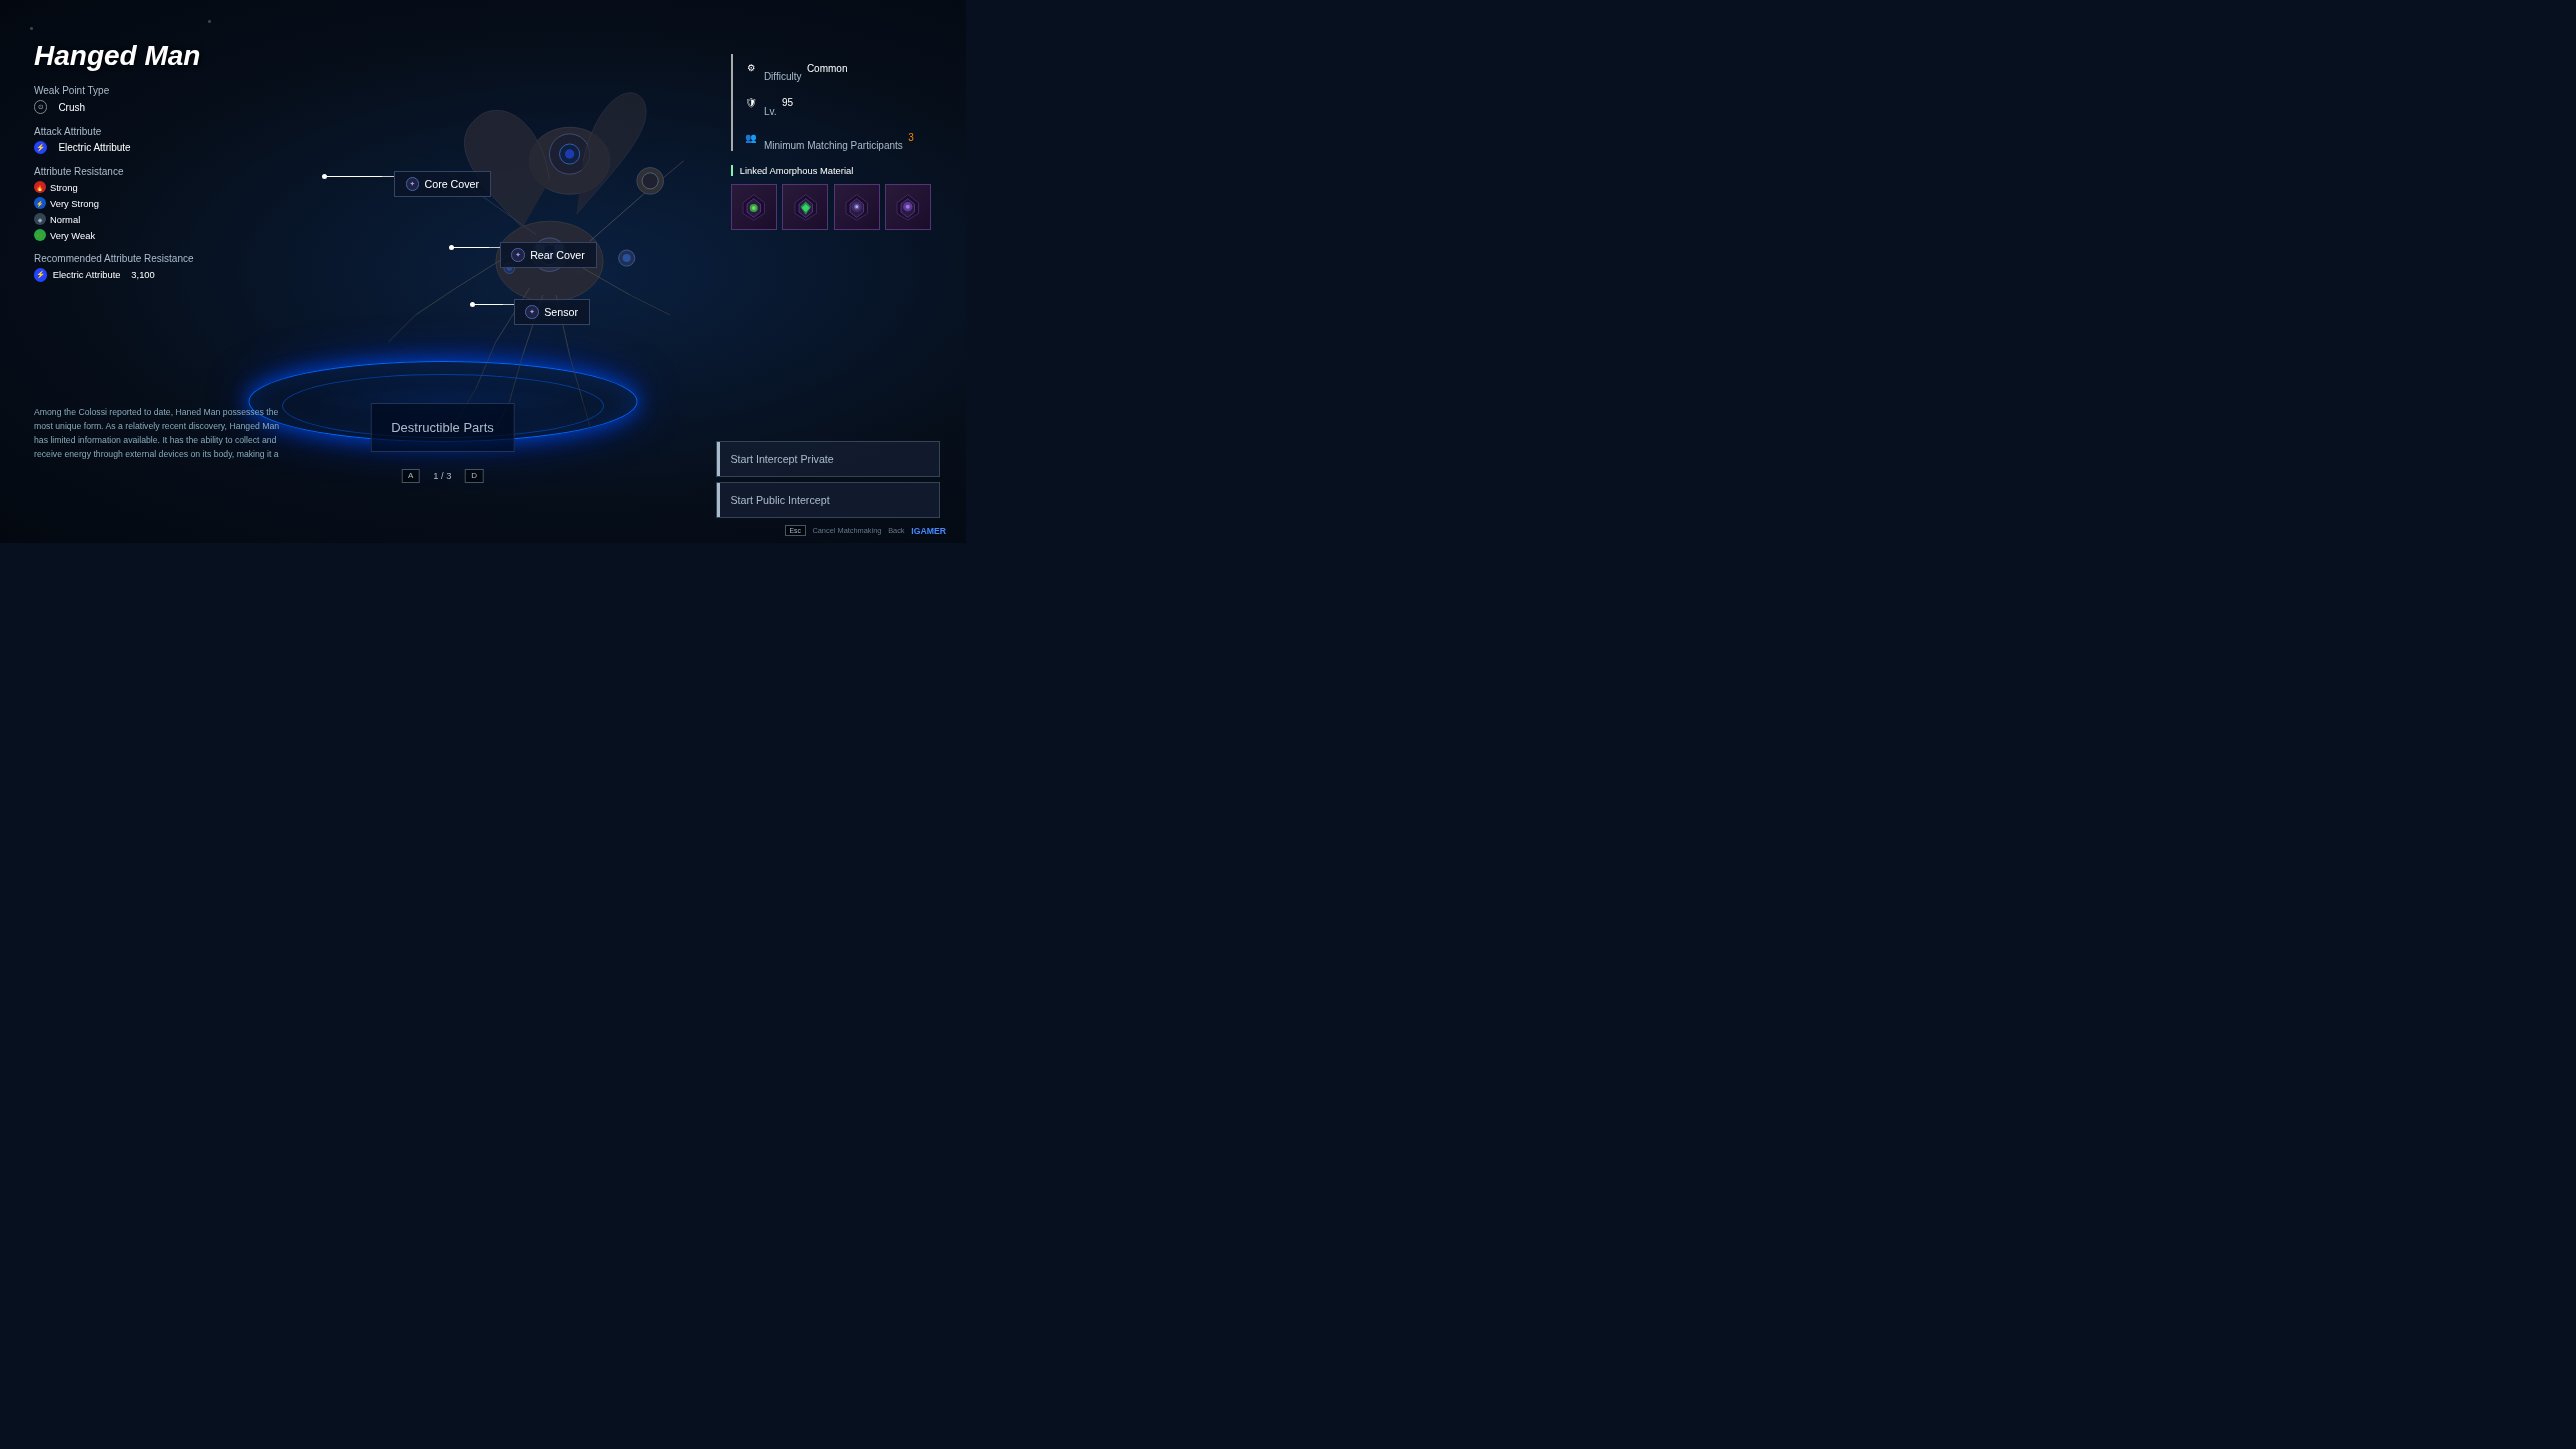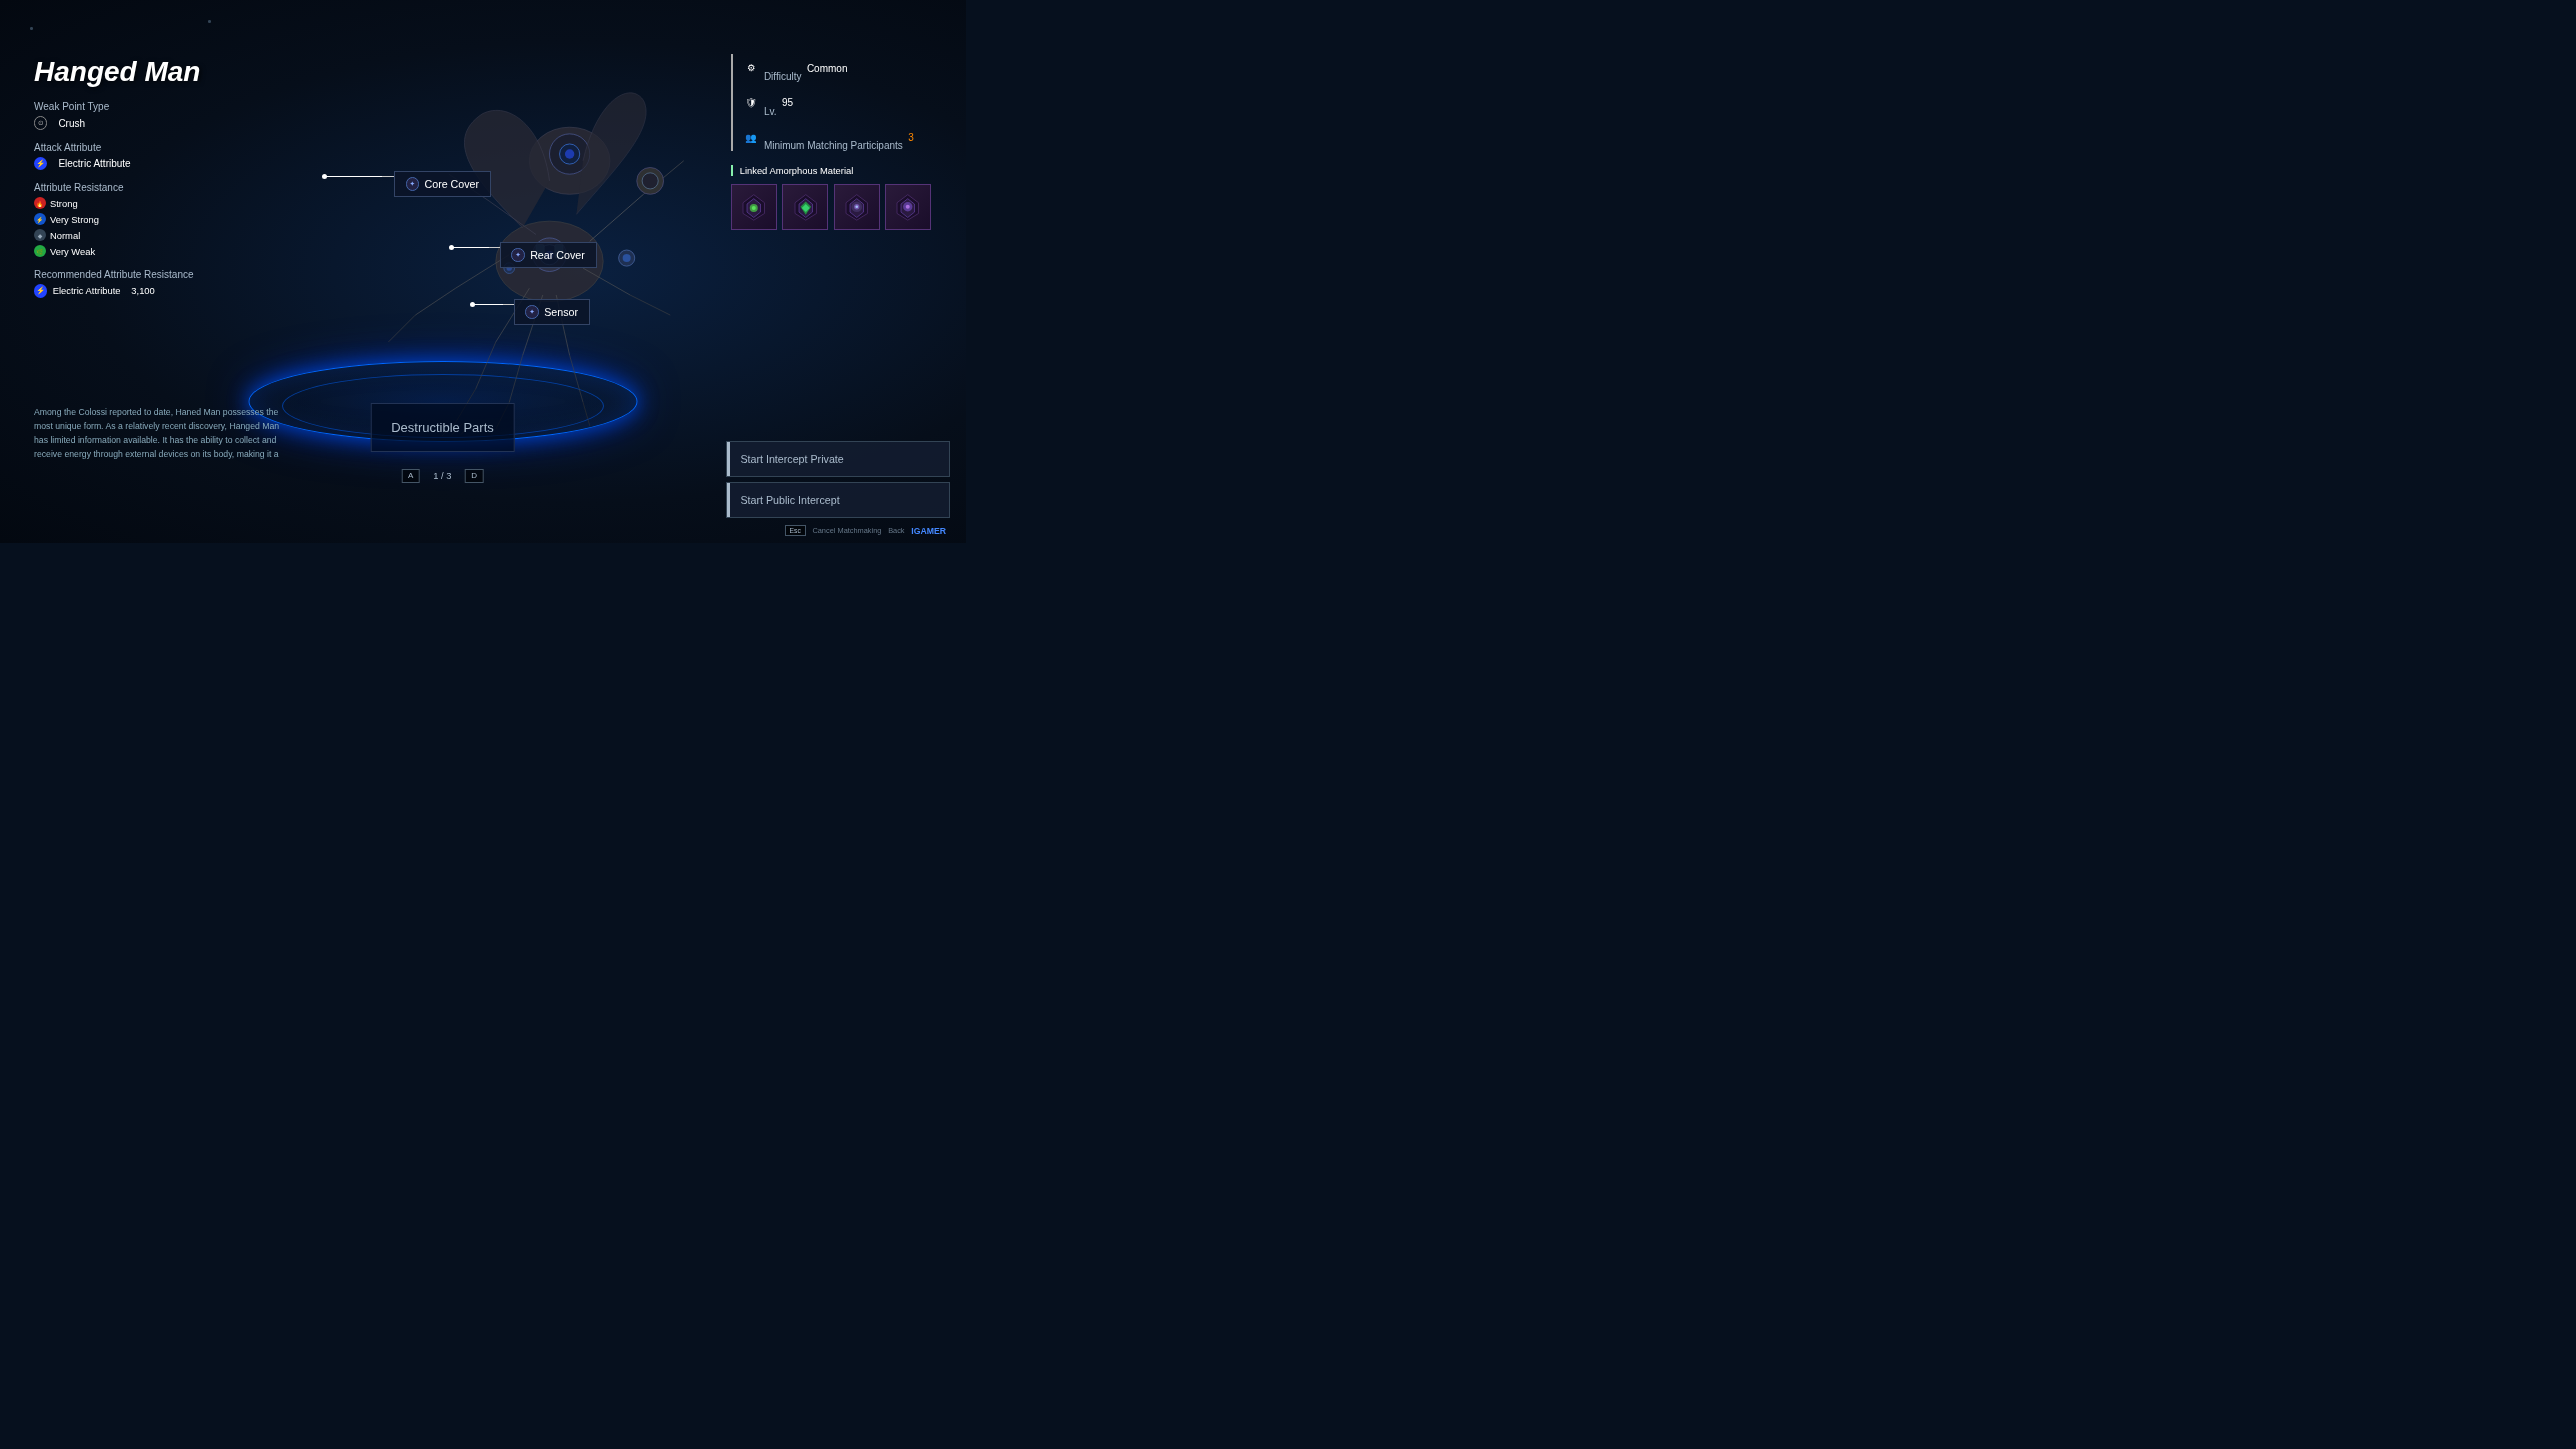--- a/index.html
+++ b/index.html
@@ -31,21 +31,20 @@
       z-index: 10;
     }
 
     .boss-title {
       font-size: 28px;
       font-weight: 900;
       font-style: italic;
       color: #ffffff;
       text-shadow: 1.3px 1.3px 5.4px rgba(0,0,0,0.8);
       margin-bottom: 13.4px;
-      margin-top: 16px;
     }
 
     .info-section {
       margin-bottom: 12px;
     }
 
     .info-label {
       font-size: 10px;
       color: #aabbcc;
       margin-bottom: 4px;
@@ -324,21 +323,21 @@
       display: flex;
       align-items: center;
       justify-content: center;
       position: relative;
     }
 
     
     .bottom-buttons {
       position: absolute;
       bottom: 20px;
-      right: 16px;
+      right: 26px;
       width: 244px;
       z-index: 10;
       padding-left: 20px;
     }
 
     .btn-intercept {
       display: flex;
       align-items: center;
       width: 100%;
       background: rgba(20, 30, 50, 0.8);

